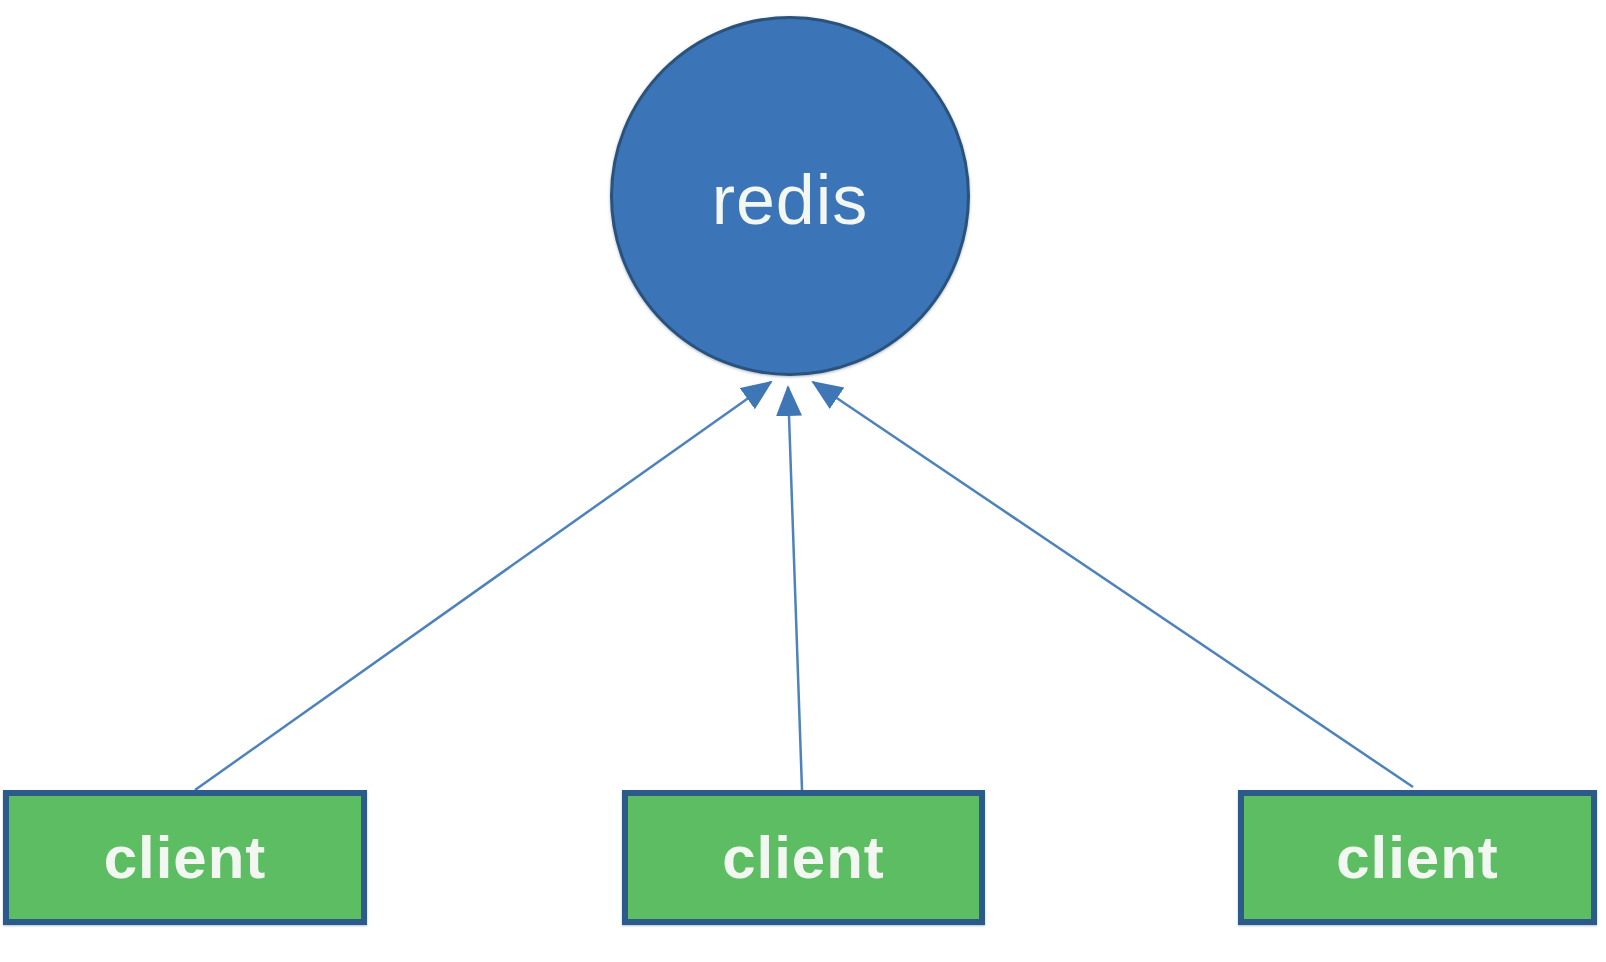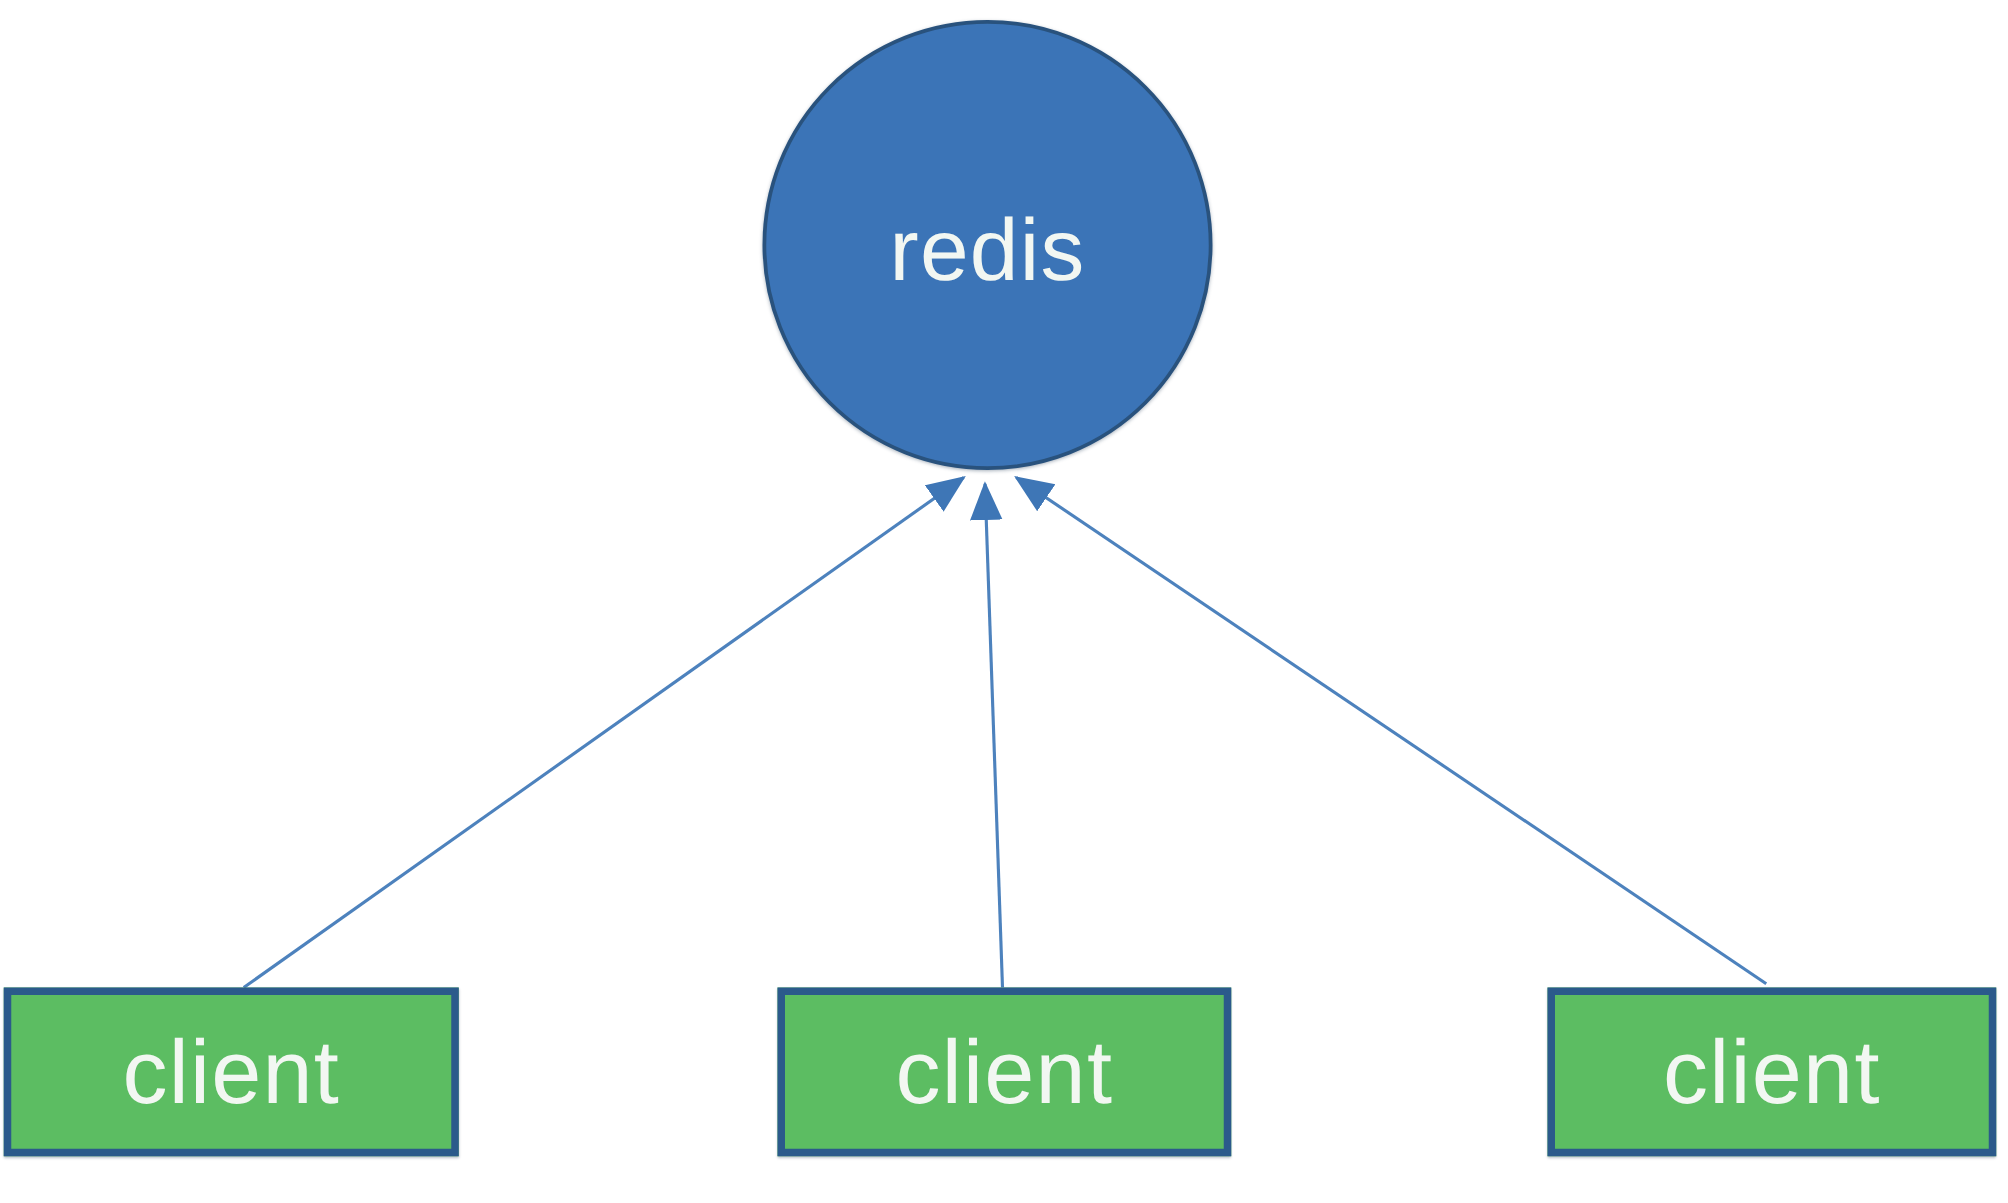--- a/index.html
+++ b/index.html
@@ -56,22 +56,22 @@
   }
   .client-node {
     top: 790px;
     height: 135px;
     background: var(--client-fill, #5cbd62);
     border: 6px solid var(--client-border, #2b5a8b);
     box-shadow: 0 1px 2px rgba(20, 45, 75, 0.3);
   }
   .client-node .node-label {
     color: var(--label-text, #f2f7f2);
-    font-size: 72px;
-    font-weight: 400;
+    font-size: 60px;
+    font-weight: 700;
     letter-spacing: 1px;
   }
   .client-left   { left: 3px;    width: 364px; }
   .client-middle { left: 622px;  width: 363px; }
   .client-right  { left: 1238px; width: 359px; }
 </style>
 </head>
 <body>
 
 <div class="canvas">

